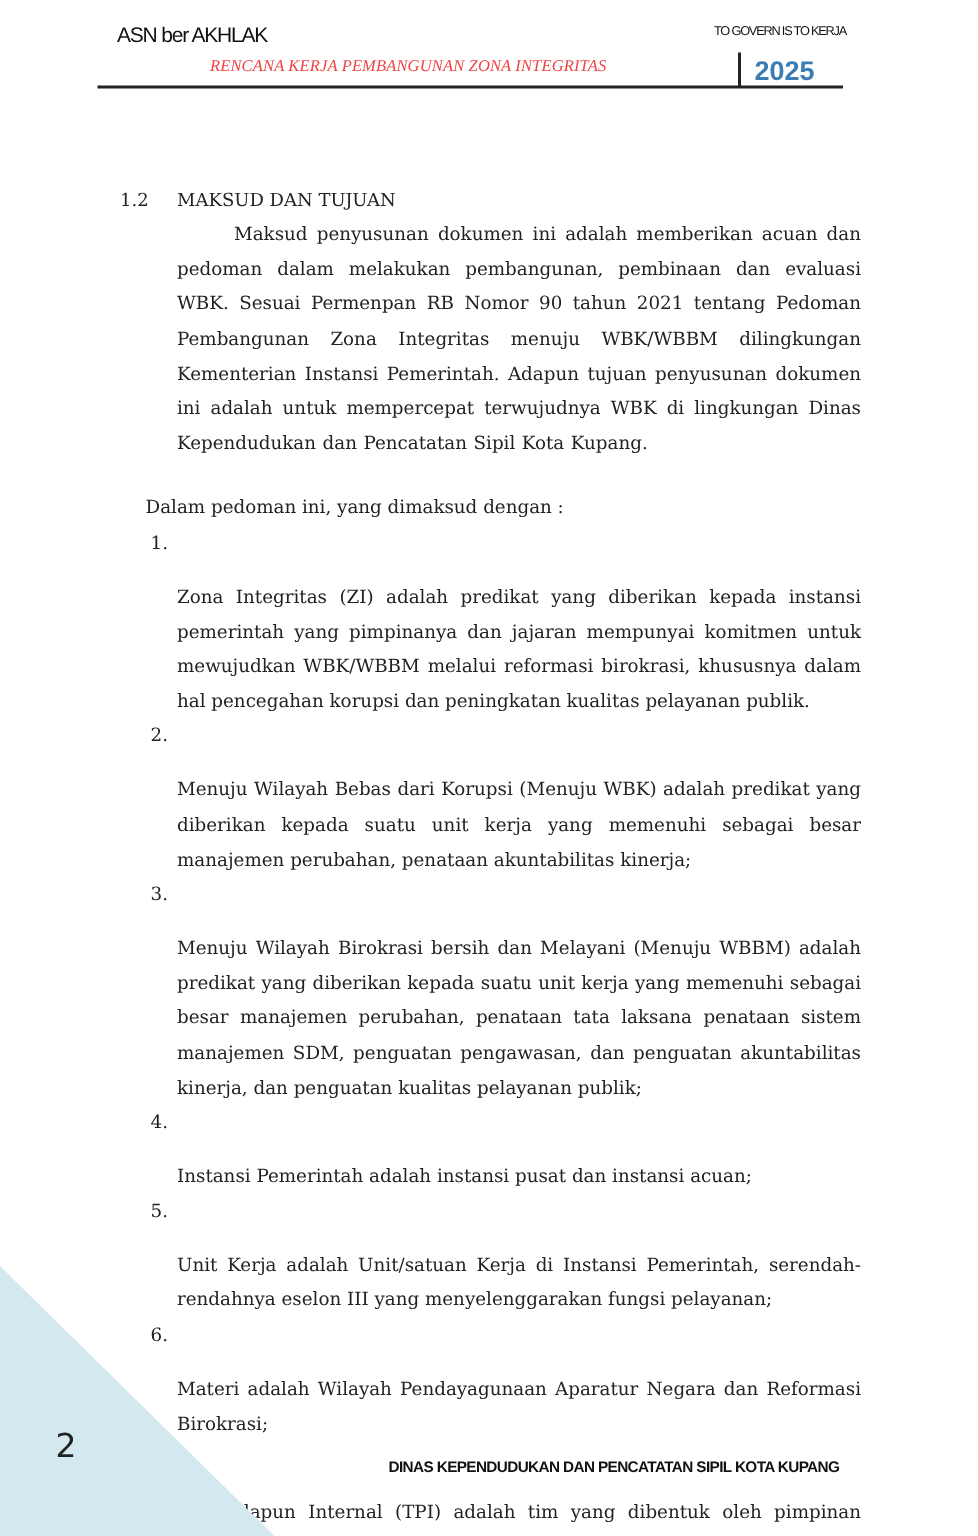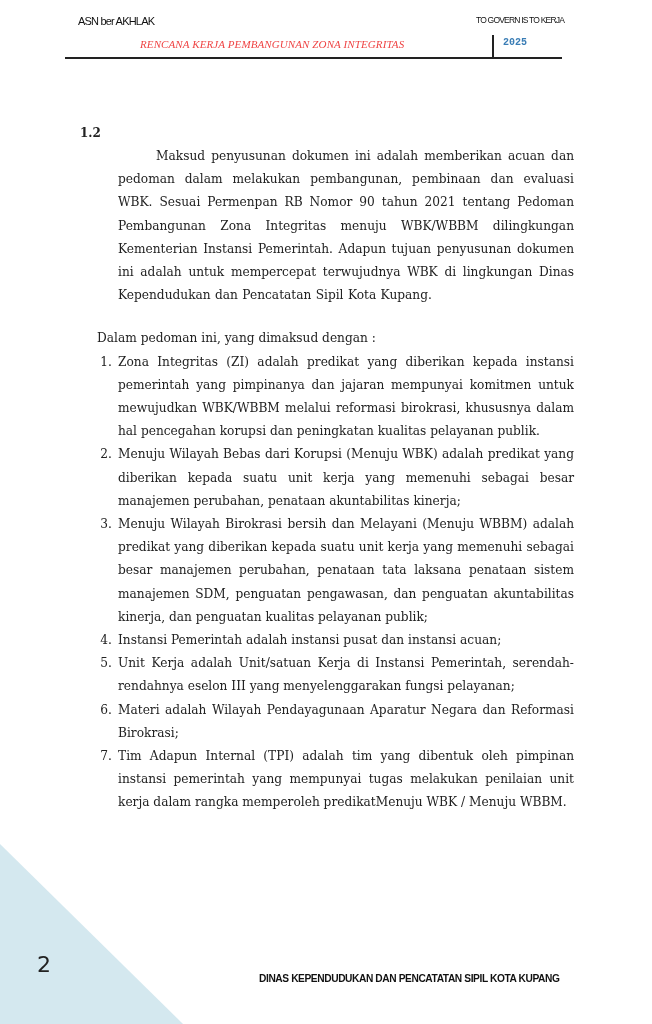--- a/index.html
+++ b/index.html
@@ -14,21 +14,21 @@
       overflow: hidden;
       font-family: "DejaVu Serif", serif;
       color: #1a1a1a;
     }
     
     .hdr-left-tag {
       position: absolute;
       left: 78px;
       top: 15px;
       font-family: "Liberation Sans", sans-serif;
-      font-size: 11px;
+      font-size: 14px;
       letter-spacing: -0.8px;
       color: #111;
     }
     .hdr-right-tag {
       position: absolute;
       left: 476px;
       top: 15px;
       font-family: "Liberation Sans", sans-serif;
       font-size: 8.5px;
       letter-spacing: -0.8px;
@@ -49,22 +49,22 @@
       left: 492px;
       top: 35px;
       width: 1.5px;
       height: 23px;
       background: #222;
     }
     .hdr-year {
       position: absolute;
       left: 503px;
       top: 37px;
-      font-family: Liberation Mono, monospace;
-      font-size: 10px;
+      font-family: Liberation Sans, sans-serif;
+      font-size: 18px;
       font-weight: bold;
       color: #3a7db5;
     }
     .hdr-rule {
       position: absolute;
       left: 65px;
       top: 57px;
       width: 497px;
       height: 1.5px;
       background: #222;
@@ -76,21 +76,21 @@
       left: 80px;
       top: 124px;
       width: 494px;
       font-family: "DejaVu Serif", serif;
       font-size: 12.2px;
       line-height: 23.2px;
       color: #222;
     }
     .sec-heading {
       display: flex;
-      font-weight: bold;
+      font-weight: normal;
       font-size: 12px;
       line-height: 18px;
       margin-bottom: 3px;
     }
     .sec-num {
       width: 38px;
       flex: none;
     }
     .para {
       margin-left: 38px;
@@ -116,20 +116,21 @@
     ol.defs .li-num {
       flex: none;
       width: 38px;
       text-align: right;
       padding-right: 6px;
       box-sizing: border-box;
     }
     ol.defs .li-text {
       flex: 1;
       text-align: justify;
+      margin-top: 36px;
     }
 
     
     .corner-tri {
       position: absolute;
       left: 0;
       bottom: 0;
       width: 0;
       height: 0;
       border-left: 183px solid #d4e8ef;
@@ -163,20 +164,21 @@
 <div class="hdr-title">RENCANA KERJA PEMBANGUNAN ZONA INTEGRITAS</div>
 <div class="hdr-divider"></div>
 <div class="hdr-year">2025</div>
 <div class="hdr-rule"></div>
 
 <div class="content">
 
   <div class="section">
     <div class="sec-heading">
       <span class="sec-num">1.2</span>
+      <span>MAKSUD DAN TUJUAN</span>
     </div>
     <p class="para" style="margin-top:0;margin-bottom:0;text-indent:38px;margin-left:38px;">Maksud penyusunan dokumen ini adalah memberikan acuan dan pedoman dalam melakukan pembangunan, pembinaan dan evaluasi WBK. Sesuai Permenpan RB Nomor 90 tahun 2021 tentang Pedoman Pembangunan Zona Integritas menuju WBK/WBBM dilingkungan Kementerian Instansi Pemerintah. Adapun tujuan penyusunan dokumen ini adalah untuk mempercepat terwujudnya WBK di lingkungan Dinas Kependudukan dan Pencatatan Sipil Kota Kupang.</p>
   </div>
 
   <div class="section sec-13">
     <div class="intro-line">Dalam pedoman ini, yang dimaksud dengan :</div>
     <ol class="defs">
       <li>
         <span class="li-num">1.</span>
         <span class="li-text">Zona Integritas (ZI) adalah predikat yang diberikan kepada instansi pemerintah yang pimpinanya dan jajaran mempunyai komitmen untuk mewujudkan WBK/WBBM melalui reformasi birokrasi, khususnya dalam hal pencegahan korupsi dan peningkatan kualitas pelayanan publik.</span>

